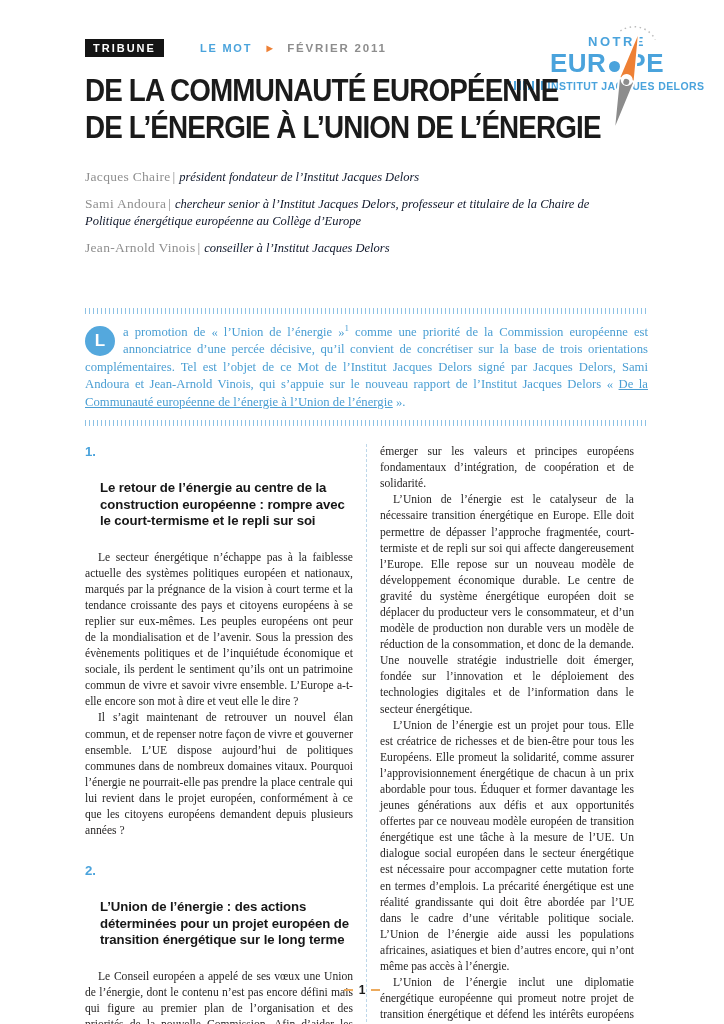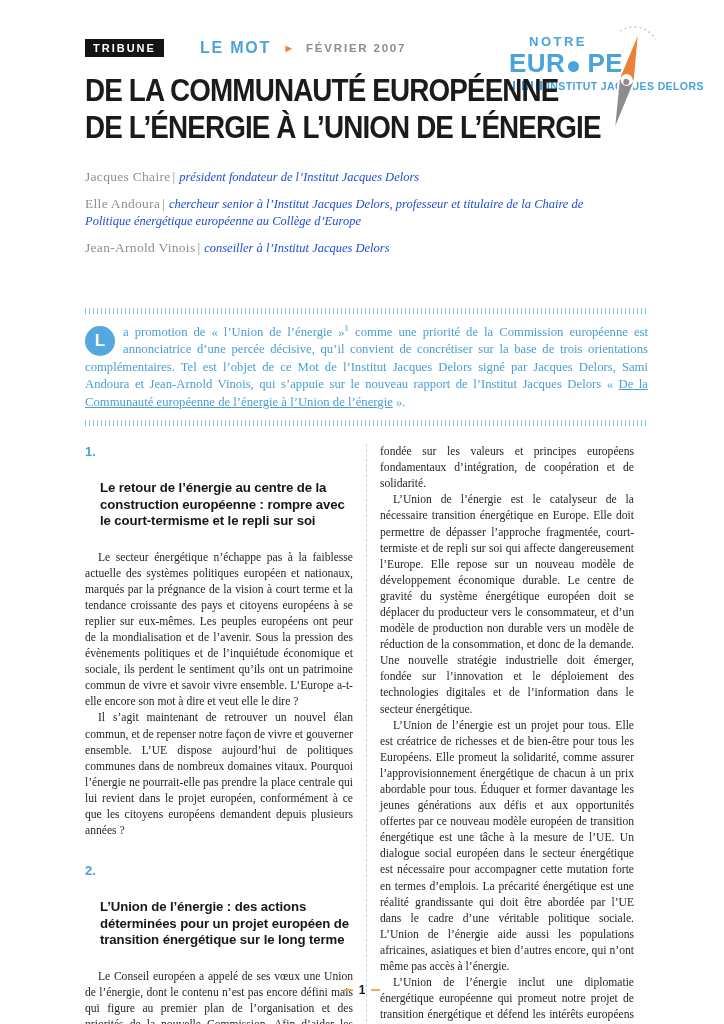--- a/index.html
+++ b/index.html
@@ -15,48 +15,48 @@
   }
   .content { position:absolute; left:85px; top:38px; width:563px; }
 
   
   .kicker { display:flex; align-items:center; gap:12px; height:20px; }
   .badge {
     background:#141414; color:#fff;
     font-size:11px; font-weight:bold; letter-spacing:2px;
     padding:4px 8px 3px 8px; line-height:1;
   }
-  .series { color:#4aa3dc; font-size:16px; font-weight:bold; letter-spacing:1.8px;padding-left:24px; }
+  .series { color:#4aa3dc; font-size:11px; font-weight:bold; letter-spacing:1.8px;padding-left:24px; }
   .arrow  { color:#ee8035; font-size:11px; line-height:1; }
   .kdate  { color:#8d8d8d; font-size:11.5px; font-weight:bold; letter-spacing:1.8px; }
 
   
   .title { margin-top:14px; color:#1b1b1b; }
   .title .line {
     font-size:32px; font-weight:bold; letter-spacing:-1px;
     line-height:37px; white-space:nowrap;
     transform:scaleX(0.87); transform-origin:0 50%;
   }
 
   
-  .logo { position:absolute; top:-4px; right:-57px; width:196px; color:#4aa3dc; }
+  .logo { position:absolute; top:-4px; right:-57px; width:196px; color:#4aa3dc;text-align:center; }
   .logo-notre { font-size:13px; font-weight:bold; letter-spacing:2.5px; margin-left:20px; }
   .logo-europe { font-size:26px; font-weight:bold; letter-spacing:0.5px; line-height:28px; }
   .logo-dot { display:inline-block; width:11px; height:11px; border-radius:50%; background:#4aa3dc; margin:0 8px 0 3px; }
   .logo-inst { font-size:10.5px; font-weight:bold; letter-spacing:0.4px; margin-top:3px; white-space:nowrap; }
   .logo-hatch { display:inline-block; width:34px; height:9px; margin-right:4px;
     background:repeating-linear-gradient(to right,#4aa3dc 0 1.5px, transparent 1.5px 4.5px); }
   .needle { position:absolute; top:-16px; left:96px; transform:rotate(14deg); }
 
   
   .authors { margin-top:22px; font-family:"Liberation Serif", serif; }
   .author { margin-bottom:10px; max-width:520px; line-height:16px; }
   .a-name { color:#8f8f8f; font-size:13.5px; letter-spacing:0.3px; }
   .a-sep  { color:#8f8f8f; font-size:13.5px; margin:0 4px 0 2px; }
-  .a-role { color:#1d4ed8; font-size:12.5px; font-style:italic; }
+  .a-role { color:#0f172a; font-size:12.5px; font-style:italic; }
 
   
   .lead-block { margin-top:52px; }
   .hatch {
     height:6px; width:100%;
     background:repeating-linear-gradient(to right,#8cc1e4 0 1px, transparent 1px 4px);
   }
   .lead {
     padding:10px 0 9px 0;
     font-family:"Liberation Serif", serif;
@@ -100,21 +100,21 @@
 </head>
 <body>
 
 <div class="page">
   <div class="content">
 
     <div class="kicker">
       <span class="badge">TRIBUNE</span>
       <span class="series">LE MOT</span>
       <span class="arrow">►</span>
-      <span class="kdate">FÉVRIER 2007</span>
+      <span class="kdate">FÉVRIER 2011</span>
     </div>
 
     <div class="logo">
       <div class="logo-notre">NOTRE</div>
       <div class="logo-europe"><span>EUR</span><span class="logo-dot"></span><span>PE</span></div>
       <div class="logo-inst">
         <span class="logo-hatch"></span><span>INSTITUT JACQUES DELORS</span>
       </div>
       <svg class="needle" width="44" height="122" viewBox="0 0 44 122">
         <path d="M4,16 A24,24 0 0 1 40,16" stroke="#bbbbbb" stroke-width="1.5" stroke-dasharray="1.5,3.5" fill="none"></path>
@@ -128,21 +128,21 @@
     <div class="title">
       <div class="line">DE LA COMMUNAUTÉ EUROPÉENNE</div>
       <div class="line">DE L’ÉNERGIE À L’UNION DE L’ÉNERGIE</div>
     </div>
 
     <div class="authors">
       <div class="author">
         <span class="a-name">Jacques Chaire</span><span class="a-sep">|</span><em class="a-role">président fondateur de l’Institut Jacques Delors</em>
       </div>
       <div class="author">
-        <span class="a-name">Elle Andoura</span><span class="a-sep">|</span><em class="a-role">chercheur senior à l’Institut Jacques Delors, professeur et titulaire de la Chaire de Politique énergétique européenne au Collège d’Europe</em>
+        <span class="a-name">Sami Andoura</span><span class="a-sep">|</span><em class="a-role">chercheur senior à l’Institut Jacques Delors, professeur et titulaire de la Chaire de Politique énergétique européenne au Collège d’Europe</em>
       </div>
       <div class="author">
         <span class="a-name">Jean-Arnold Vinois</span><span class="a-sep">|</span><em class="a-role">conseiller à l’Institut Jacques Delors</em>
       </div>
     </div>
 
     <div class="lead-block">
       <div class="hatch"></div>
       <p class="lead"><span class="dropcap">L</span><span>a promotion de « l’Union de l’énergie »</span><sup>1</sup><span> comme une priorité de la Commission européenne est annonciatrice d’une percée décisive, qu’il convient de concrétiser sur la base de trois orientations complémentaires. Tel est l’objet de ce Mot de l’Institut Jacques Delors signé par Jacques Delors, Sami Andoura et Jean-Arnold Vinois, qui s’appuie sur le nouveau rapport de l’Institut Jacques Delors « </span><a class="lead-link">De la Communauté européenne de l’énergie à l’Union de l’énergie</a><span> ».</span></p>
       <div class="hatch"></div>
@@ -156,21 +156,21 @@
         </div>
         <p class="para">Le secteur énergétique n’échappe pas à la faiblesse actuelle des systèmes politiques européen et nationaux, marqués par la prégnance de la vision à court terme et la tendance croissante des pays et citoyens européens à se replier sur eux-mêmes. Les peuples européens ont peur de la mondialisation et de l’avenir. Sous la pression des évènements politiques et de l’inquiétude économique et sociale, ils perdent le sentiment qu’ils ont un patrimoine commun de vivre et savoir vivre ensemble. L’Europe a-t-elle encore son mot à dire et veut elle le dire ?</p>
         <p class="para">Il s’agit maintenant de retrouver un nouvel élan commun, et de repenser notre façon de vivre et gouverner ensemble. L’UE dispose aujourd’hui de politiques communes dans de nombreux domaines vitaux. Pourquoi l’énergie ne pourrait-elle pas prendre la place centrale qui lui revient dans le projet européen, conformément à ce que les citoyens européens demandent depuis plusieurs années ?</p>
         <div class="heading h2">
           <span class="h-num">2.</span>
           <span class="h-text">L’Union de l’énergie : des actions déterminées pour un projet européen de transition énergétique sur le long terme</span>
         </div>
         <p class="para">Le Conseil européen a appelé de ses vœux une Union de l’énergie, dont le contenu n’est pas encore défini mais qui figure au premier plan de l’organisation et des priorités de la nouvelle Commission. Afin d’aider les acteurs impliqués dans cette tâche complexe, il est crucial d’identifier les projets et moyens européens à développer pour parvenir à une véritable Union de l’énergie</p>
       </div>
       <div class="col col-right">
-        <p class="para noindent">fondée sur les valeurs et principes européens fondamentaux d’intégration, de coopération et de solidarité.</p>
+        <p class="para noindent">émerger sur les valeurs et principes européens fondamentaux d’intégration, de coopération et de solidarité.</p>
         <p class="para">L’Union de l’énergie est le catalyseur de la nécessaire transition énergétique en Europe. Elle doit permettre de dépasser l’approche fragmentée, court-termiste et de repli sur soi qui affecte dangereusement l’Europe. Elle repose sur un nouveau modèle de développement économique durable. Le centre de gravité du système énergétique européen doit se déplacer du producteur vers le consommateur, et d’un modèle de production non durable vers un modèle de réduction de la consommation, et donc de la demande. Une nouvelle stratégie industrielle doit émerger, fondée sur l’innovation et le déploiement des technologies digitales et de l’information dans le secteur énergétique.</p>
         <p class="para">L’Union de l’énergie est un projet pour tous. Elle est créatrice de richesses et de bien-être pour tous les Européens. Elle promeut la solidarité, comme assurer l’approvisionnement énergétique de chacun à un prix abordable pour tous. Éduquer et former davantage les jeunes générations aux défis et aux opportunités offertes par ce nouveau modèle européen de transition énergétique est une tâche à la mesure de l’UE. Un dialogue social européen dans le secteur énergétique est nécessaire pour accompagner cette mutation forte en termes d’emplois. La précarité énergétique est une réalité grandissante qui doit être abordée par l’UE dans le cadre d’une véritable politique sociale. L’Union de l’énergie aide aussi les populations africaines, asiatiques et bien d’autres encore, qui n’ont même pas accès à l’énergie.</p>
         <p class="para">L’Union de l’énergie inclut une diplomatie énergétique européenne qui promeut notre projet de transition énergétique et défend les intérêts européens à travers le monde, notamment dans le cadre de politiques</p>
       </div>
     </div>
   </div>
 
   <div class="footer">
     <span class="page-dash"></span><span class="page-num">1</span><span class="page-dash"></span>
   </div>

